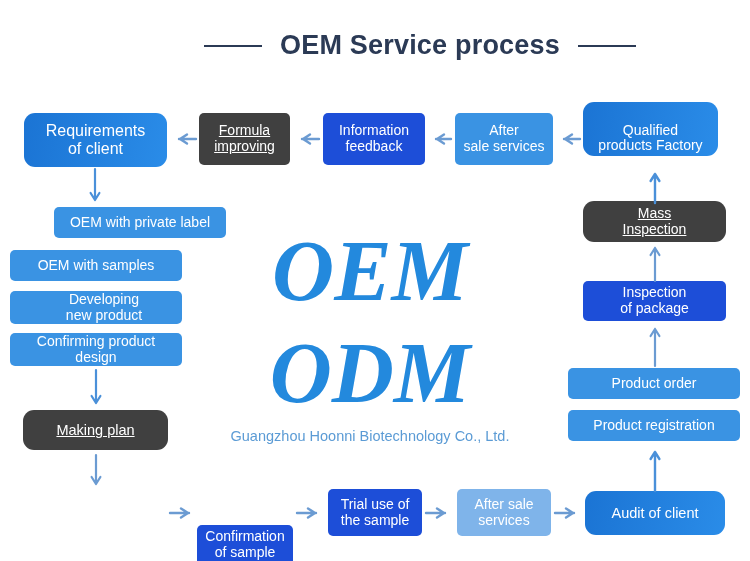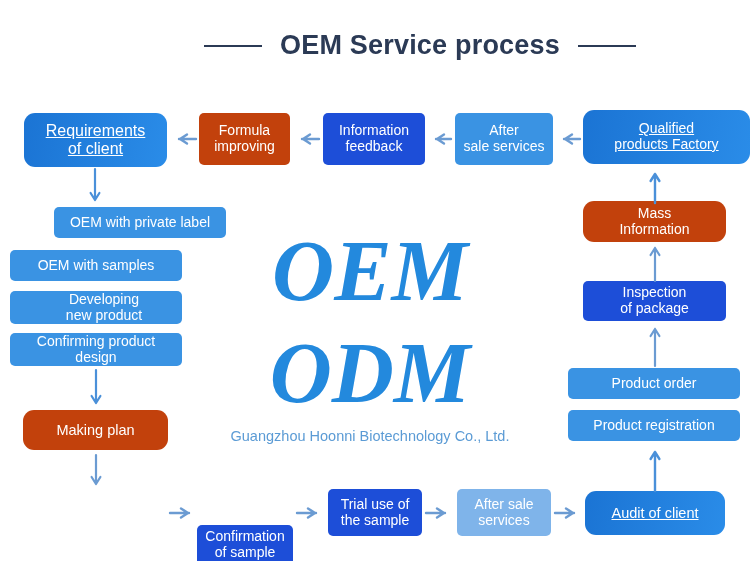--- a/index.html
+++ b/index.html
@@ -87,24 +87,24 @@
     text-align: center;
     color: #ffffff;
     font-size: 14px;
     line-height: 1.12;
     box-sizing: border-box;
     padding: 2px 4px;
   }
   .box span { display: block; }
 
   
-  .c-dark   { background: linear-gradient(100deg, #1b74d4 0%, #2a8ce8 100%); text-decoration: underline; }
+  .c-dark   { background: linear-gradient(100deg, #1b74d4 0%, #2a8ce8 100%); }
   .c-mid    { background: #3a93e3; }
   .c-mid2   { background: #1d4ed8; }
-  .c-light  { background: #c2410c; }
+  .c-light  { background: #404040; text-decoration: underline; }
   .c-light2 { background: #7fb4ea; }
 
   .r-lg { border-radius: 11px; }
   .r-sm { border-radius: 5px; }
 
   .t-lg { font-size: 16px; }
   .t-md { font-size: 14.5px; }
 
   
   .arrow { position: absolute; }
@@ -138,21 +138,21 @@
   <div class="box c-mid2 r-sm" style="left:323px; top:113px; width:102px; height:52px;">
     <span style="white-space:pre-line">Information
 feedback</span>
   </div>
 
   <div class="box c-mid r-sm" style="left:455px; top:113px; width:98px; height:52px;">
     <span style="white-space:pre-line">After
 sale services</span>
   </div>
 
-  <div class="box c-dark r-lg" style="left:583px; top:110px; width:167px; height:54px;">
+  <div class="box c-dark r-lg" style="left:583px; top:102px; width:135px; height:54px;align-items:flex-end;">
     <span style="white-space:pre-line">Qualified
 products Factory</span>
   </div>
 
   <div class="arrow" style="left:171px; top:132px;">
     <svg width="26" height="14" viewBox="0 0 26 14">
         <path d="M25 7 H8 M9 7 L16 2.4 M9 7 L16 11.6" stroke="#6b9bd2" stroke-width="2.4" fill="none" stroke-linecap="round" stroke-linejoin="round"></path>
       </svg>
   </div>
   <div class="arrow" style="left:294px; top:132px;">
@@ -277,21 +277,21 @@
   </div>
 
   <div class="arrow" style="left:648px; top:243px;">
     <svg width="14" height="38" viewBox="0 0 14 38">
         <path d="M7 38 V6 M7 5 L2.6 12 M7 5 L11.4 12" stroke="#6b9bd2" stroke-width="2.2" fill="none" stroke-linecap="round" stroke-linejoin="round"></path>
       </svg>
   </div>
 
   <div class="box c-light r-lg" style="left:583px; top:201px; width:143px; height:41px;">
     <span style="white-space:pre-line">Mass
-Information</span>
+Inspection</span>
   </div>
 
   <div class="arrow" style="left:648px; top:169px;">
     <svg width="14" height="34" viewBox="0 0 14 34">
         <path d="M7 34 V6 M7 5 L2.6 12 M7 5 L11.4 12" stroke="#4a90d9" stroke-width="2.4" fill="none" stroke-linecap="round" stroke-linejoin="round"></path>
       </svg>
   </div>
 
 </div>
 

